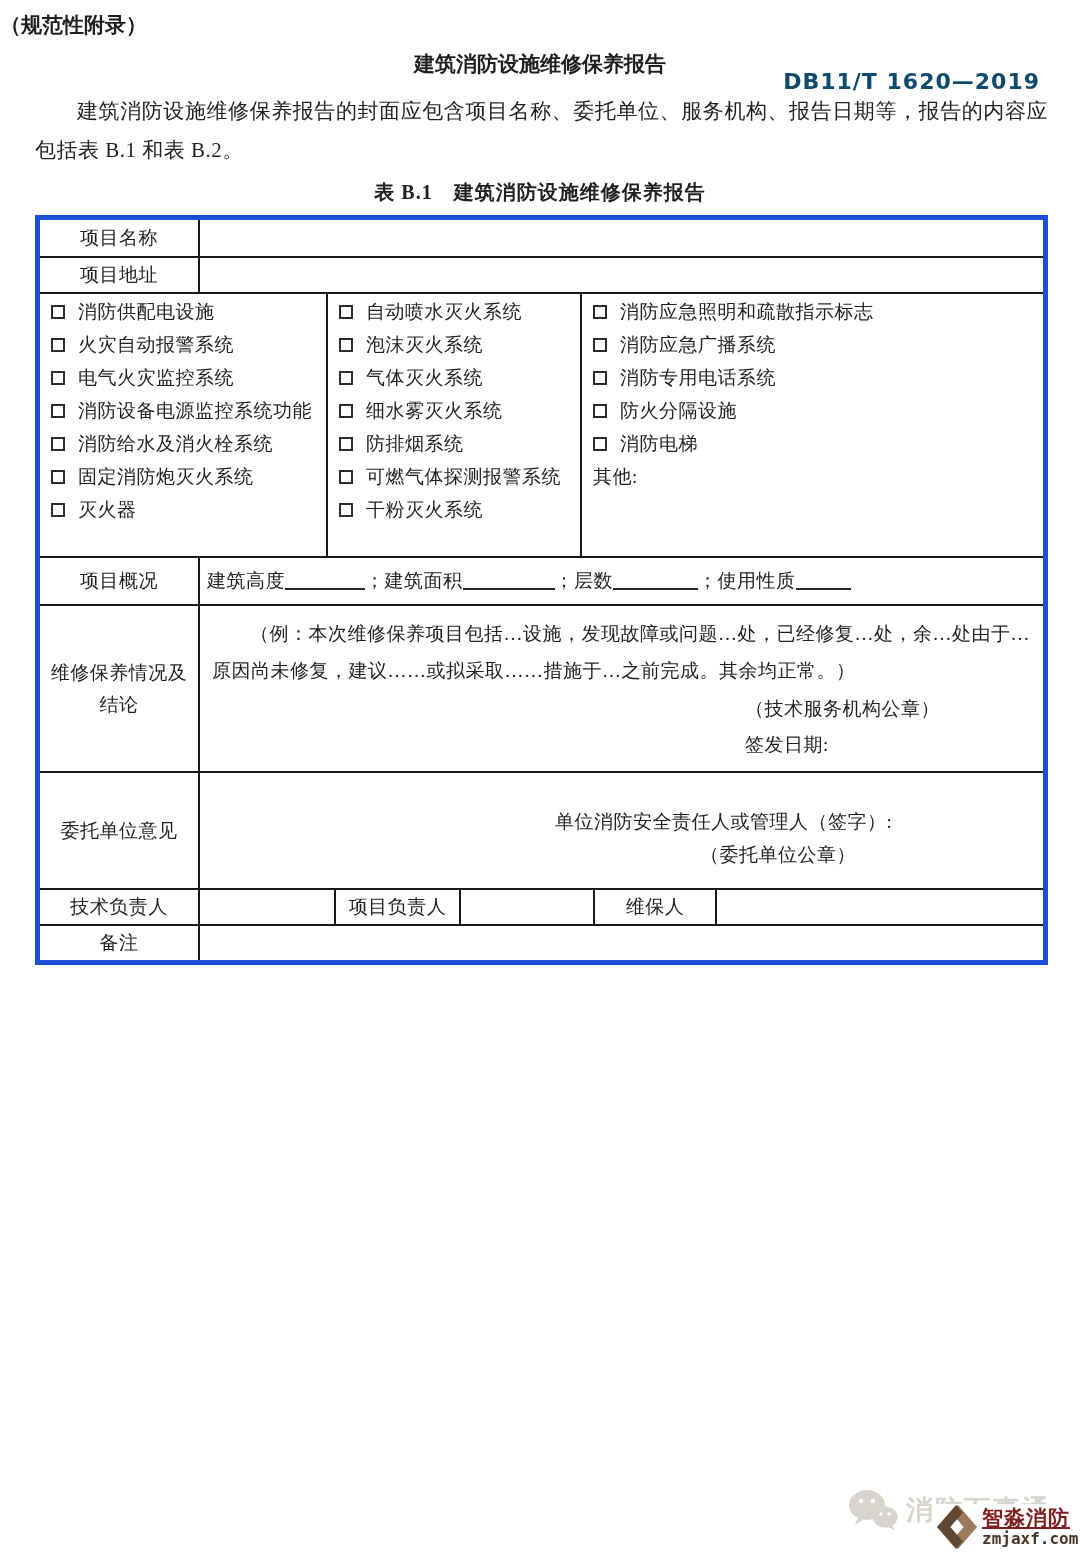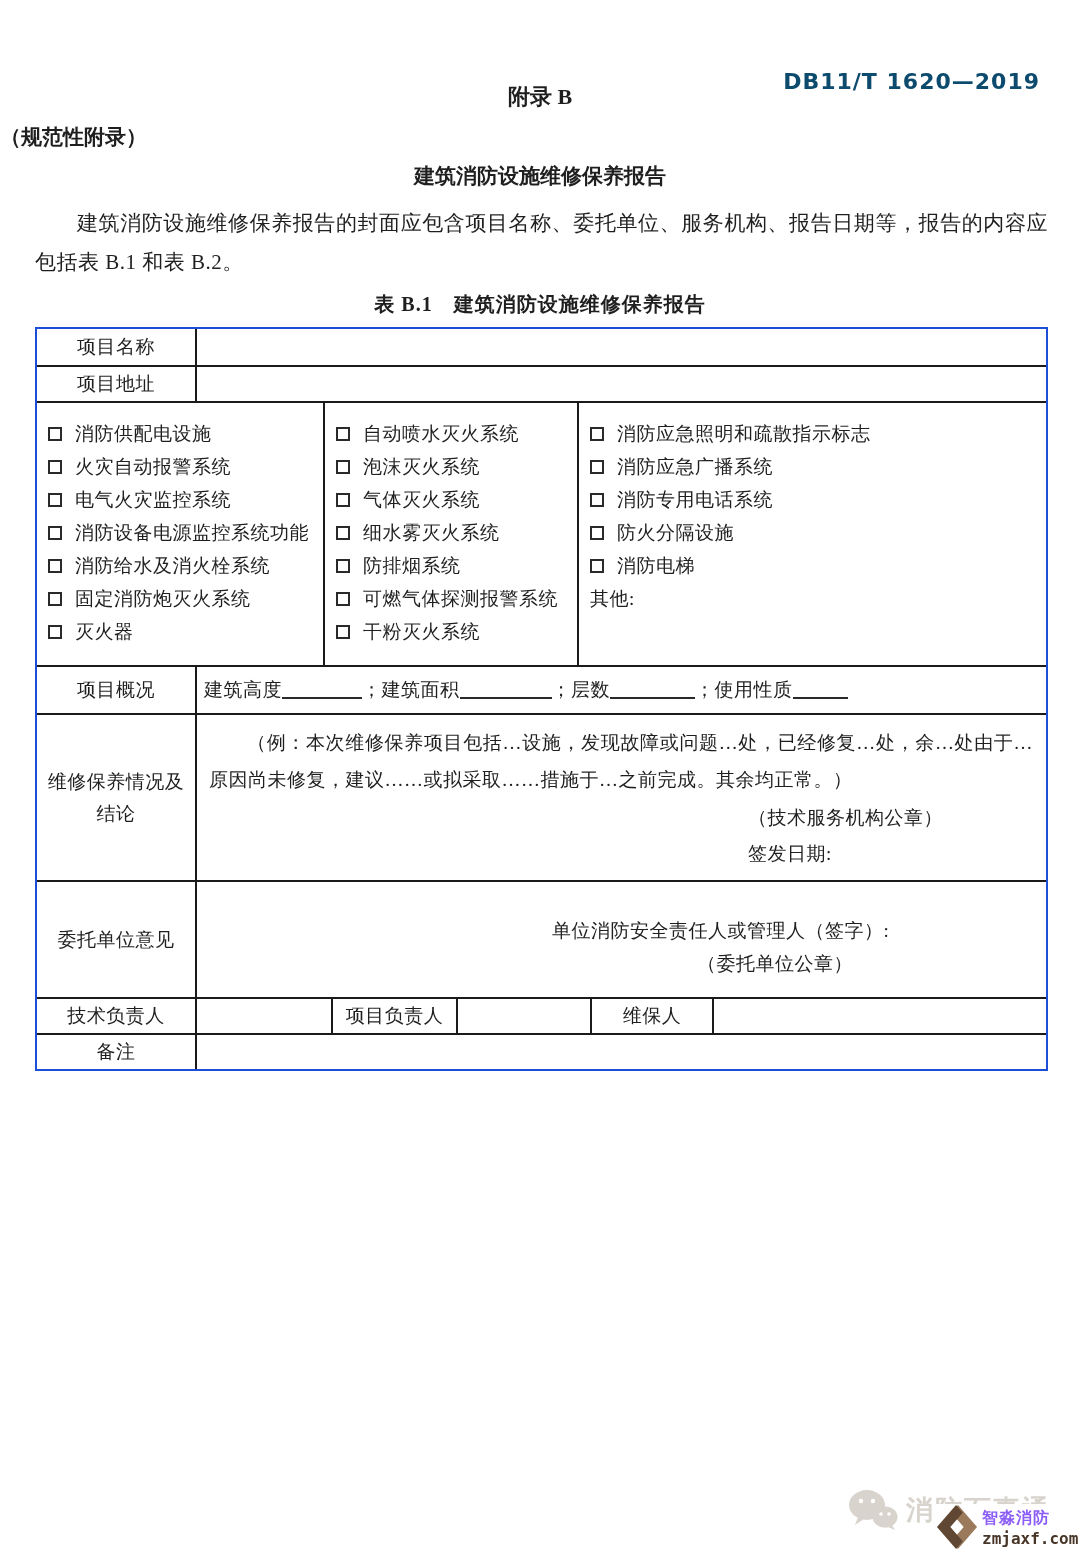--- a/index.html
+++ b/index.html
@@ -24,42 +24,42 @@
   .intro {
     margin:14px 32px 0 35px; width:1013px;
     font-size:21px; line-height:39px; letter-spacing:0.5px;
     text-align:justify; text-indent:2em;
   }
   .caption { margin-top:9px; text-align:center; font-size:20px; font-weight:bold; letter-spacing:1px; }
 
   
   .tbl {
     margin:9px 0 0 35px; width:1013px;
-    border:2px solid #1d4ed8;
+    border:5px solid #1d4ed8;
     font-size:19px; letter-spacing:0.5px;
   }
   .trow { display:flex; border-top:2px solid #1a1a1a; }
   .trow:first-child { border-top:none; }
   .tlabel {
     flex:0 0 160px; width:160px;
     border-right:2px solid #1a1a1a;
     display:flex; align-items:center; justify-content:center;
     text-align:center;
   }
   .tvalue { flex:1; }
   .r-name, .r-addr, .r-rm, .r-sg { height:36px; }
   .r-fac { height:264px; }
   .r-ov  { height:48px; }
   .r-mt  { height:167px; }
   .r-cl  { height:117px; }
 
   
   .fac-label { flex-direction:column; line-height:33px; }
   .fac-cols { flex:1; display:flex; }
-  .fac-col { padding-top:14px; }
+  .fac-col { padding-top:1px; }
   .fac-col.c1 { flex:0 0 288px; border-right:2px solid #1a1a1a; }
   .fac-col.c2 { flex:0 0 254px; border-right:2px solid #1a1a1a; }
   .fac-col.c3 { flex:1; }
   .ck-item { display:flex; align-items:center; height:33px; padding-left:11px; }
   .ckbox {
     flex:none; width:14px; height:14px;
     border:2px solid #2a2a2a; margin-right:13px; background:#fff;
   }
   .other { height:33px; line-height:33px; padding-left:11px; }
 
@@ -95,35 +95,34 @@
     color:#d8d4cd; font-size:27px; letter-spacing:2px; font-weight:bold;
     white-space:nowrap;
   }
   .brand {
     position:absolute; left:936px; top:1504px;
     display:flex; align-items:center; gap:4px;
     background:#ffffff;
   }
   .brand-text { display:flex; flex-direction:column; }
   .brand-name {
-    font-size:16px; font-weight:bold; color:#8b5cf6; letter-spacing:1px; line-height:24px;
+    font-size:21px; font-weight:bold; color:#7f1d1d; letter-spacing:1px; line-height:24px;text-decoration:underline;
   }
   .brand-url {
     font-family:"DejaVu Sans Mono","Liberation Mono",monospace;
     font-size:16px; font-weight:bold; color:#473527; line-height:18px;
   }
 </style>
 </head>
 <body>
 
 <div class="page">
 
   <div class="doc-number">DB11/T 1620—2019</div>
 
-  <div class="h-appendix">附录 B</div>
   <div class="h-type">（规范性附录）</div>
   <div class="h-title">建筑消防设施维修保养报告</div>
 
   <p class="intro">建筑消防设施维修保养报告的封面应包含项目名称、委托单位、服务机构、报告日期等，报告的内容应包括表 B.1 和表 B.2。</p>
 
   <div class="caption">表 B.1　建筑消防设施维修保养报告</div>
 
   <div class="tbl">
 
     <div class="trow r-name">

